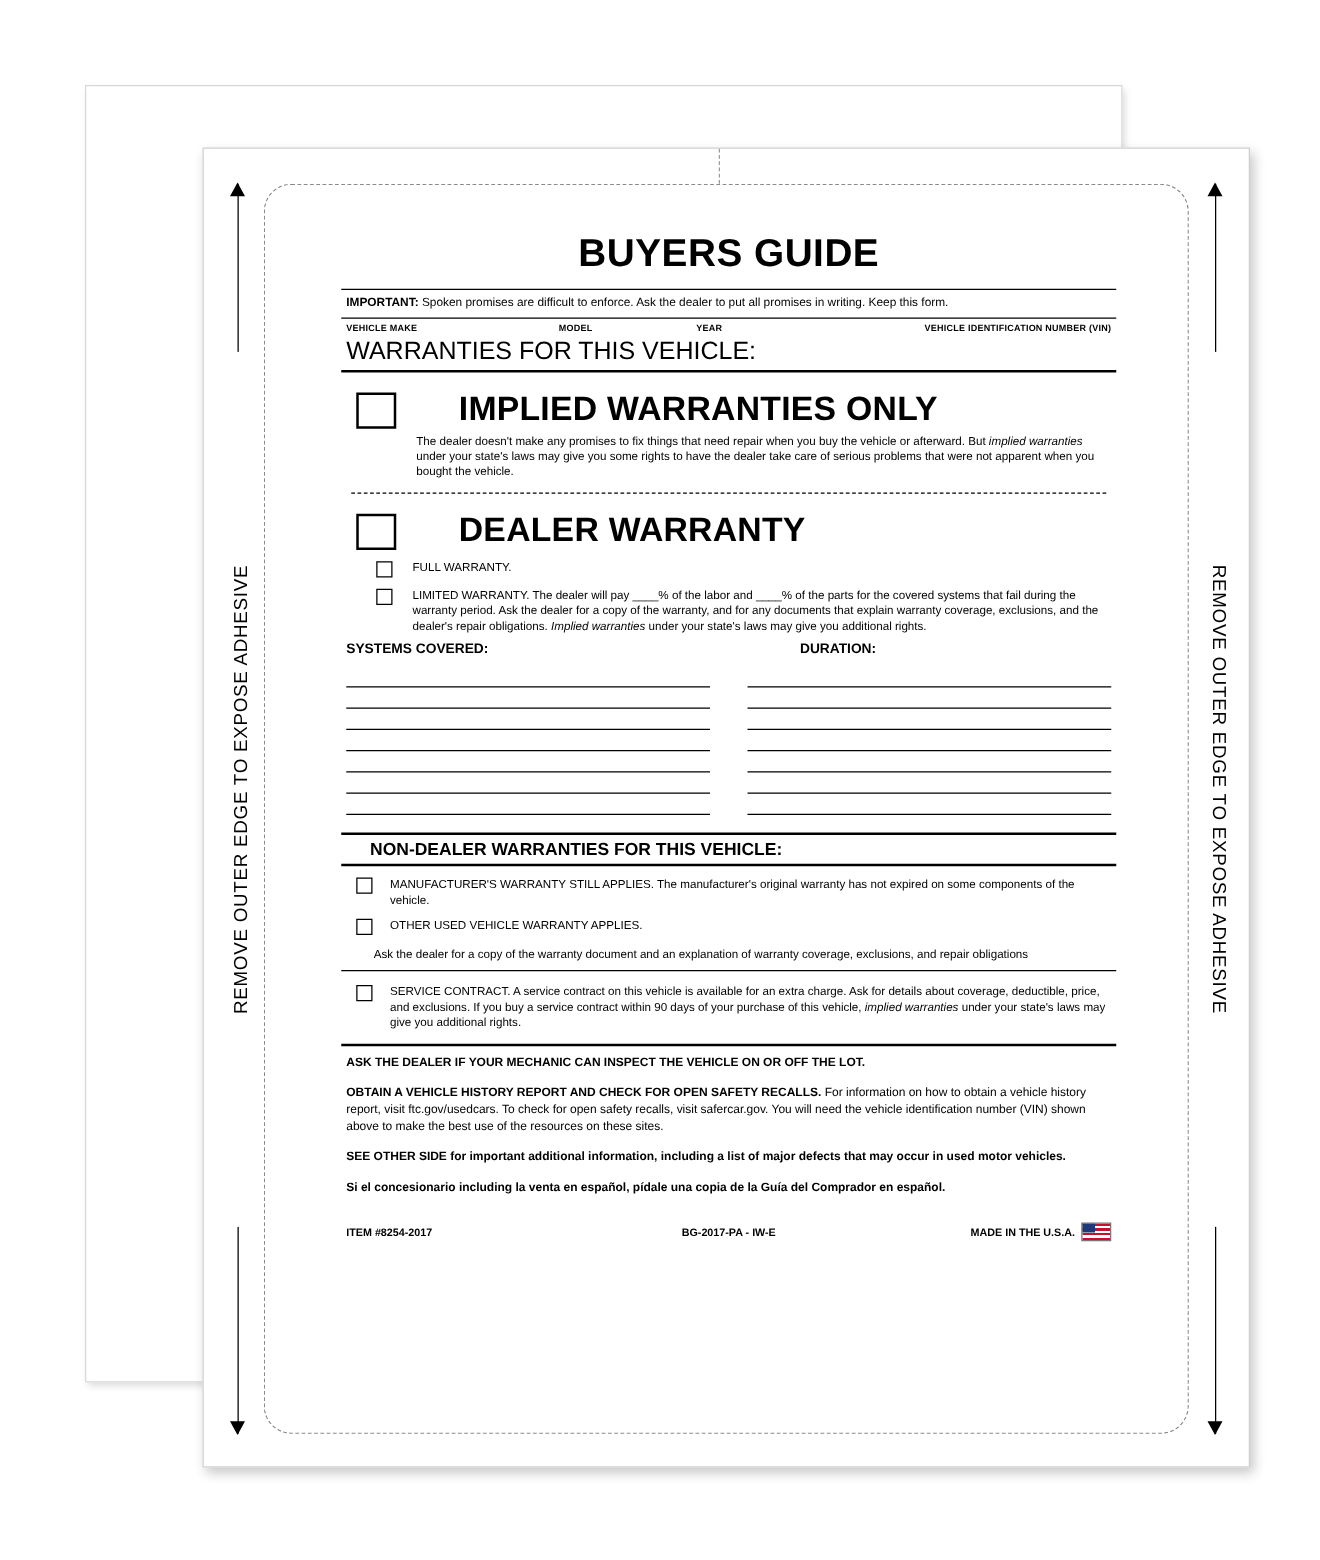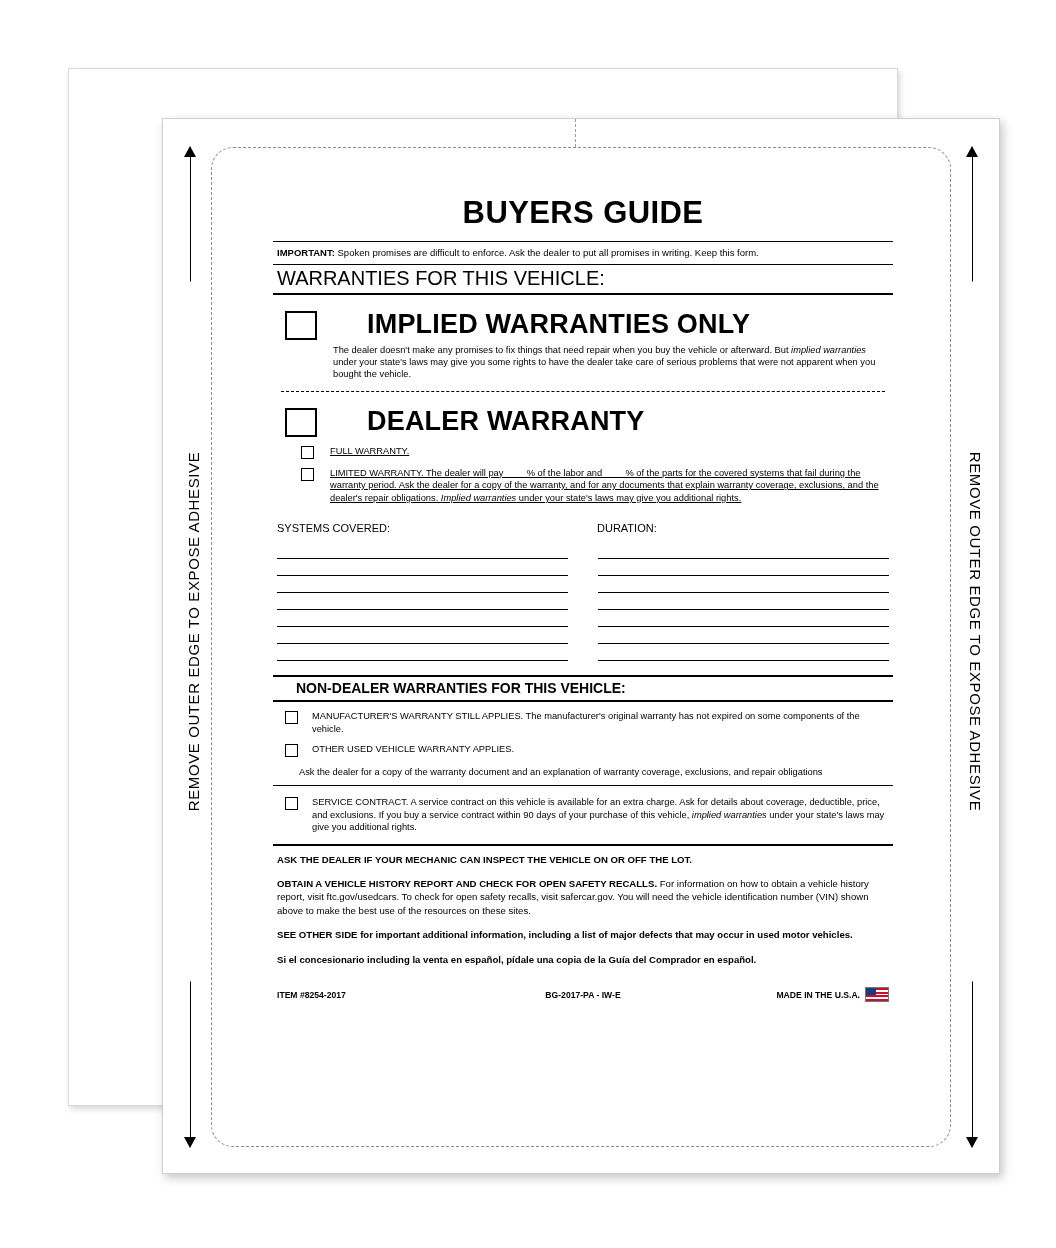--- a/index.html
+++ b/index.html
@@ -90,21 +90,21 @@
     font-weight: 400;
     background: #fff;
     padding: 6px 0;
   }
   .rail-left .rail-text  { transform: rotate(-90deg); }
   .rail-right .rail-text { transform: rotate(90deg); }
 
   
   .form {
     position: absolute;
-    left: 110px; top: 58px;
+    left: 110px; top: 48px;
     width: 620px;
   }
   .title {
     text-align: center;
     font-size: 31px;
     font-weight: bold;
     letter-spacing: 0.4px;
     margin: 18px 0 10px 0;
   }
   .rule-thin  { border-top: 1px solid #000; }
@@ -163,42 +163,42 @@
 
   .dash-sep {
     margin: 10px 8px 4px 8px;
     border-top: 1.6px dashed #000;
   }
 
   .sub-opt {
     display: flex;
     align-items: flex-start;
     margin: 8px 0 0 28px;
-    text-decoration: underline;
   }
   .box-sm {
     width: 11px; height: 11px;
     border: 1.4px solid #000;
     flex: none;
     margin-top: 1px;
   }
   .sub-opt .txt {
     font-size: 9.3px;
     line-height: 1.35;
     margin-left: 16px;
     flex: 1;
   }
   .sub-opt .txt i { font-style: italic; }
 
   .cols-head {
     display: flex;
     font-size: 11px;
-    font-weight: normal;
-    margin-top: 18px;
+    font-weight: bold;
+    margin-top: 6px;
     padding: 0 4px;
+    gap: 43px;
   }
   .cols-head .c1 { width: 320px; }
 
   .lines {
     display: flex;
     margin-top: 8px;
     padding: 0 4px;
     gap: 30px;
   }
   .lines .col { flex: 1; }
@@ -298,20 +298,26 @@
 
       <div class="title">BUYERS GUIDE</div>
 
       <div class="rule-thin"></div>
       <div class="important">
         <b>IMPORTANT:</b>
         <span>Spoken promises are difficult to enforce. Ask the dealer to put all promises in writing. Keep this form.</span>
       </div>
       <div class="rule-thin"></div>
 
+      <div class="vehicle-head">
+        <div class="vh-make">VEHICLE MAKE</div>
+        <div class="vh-model">MODEL</div>
+        <div class="vh-year">YEAR</div>
+        <div class="vh-vin">VEHICLE IDENTIFICATION NUMBER (VIN)</div>
+      </div>
 
       <div class="section-head">WARRANTIES FOR THIS VEHICLE:</div>
       <div class="rule-thick"></div>
 
       <div class="big-opt">
         <div class="box-lg"></div>
         <div class="lbl">IMPLIED WARRANTIES ONLY</div>
       </div>
       <div class="para">
         <span>The dealer doesn't make any promises to fix things that need repair when you buy the vehicle or afterward. But </span><i>implied warranties</i><span> under your state's laws may give you some rights to have the dealer take care of serious problems that were not apparent when you bought the vehicle.</span>

